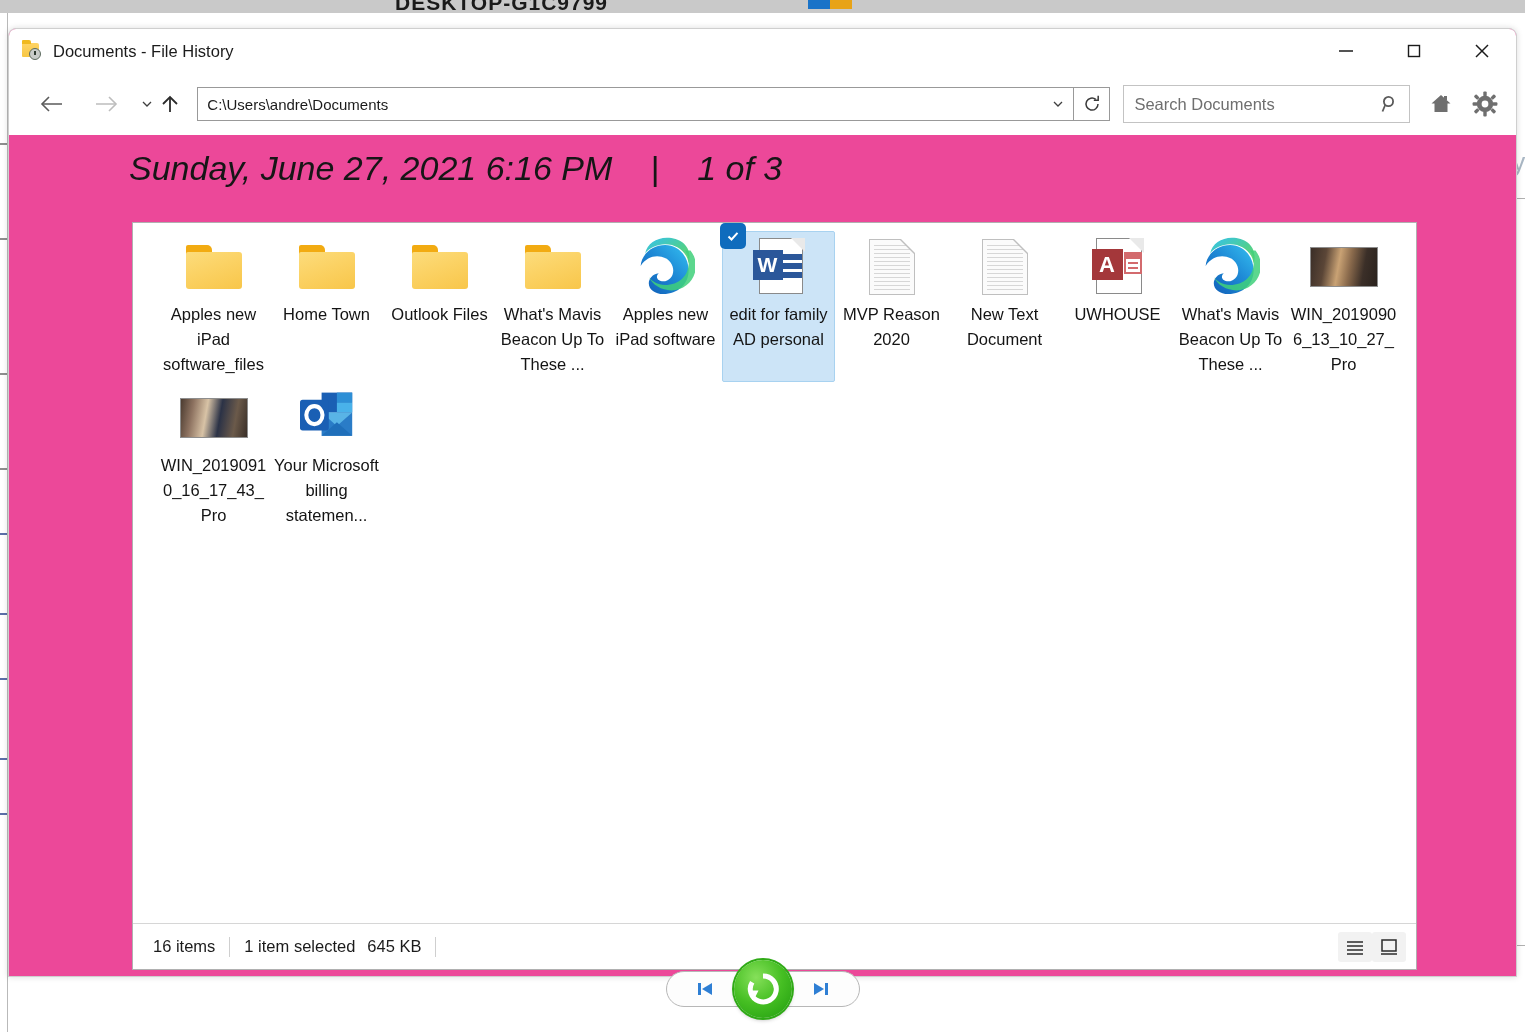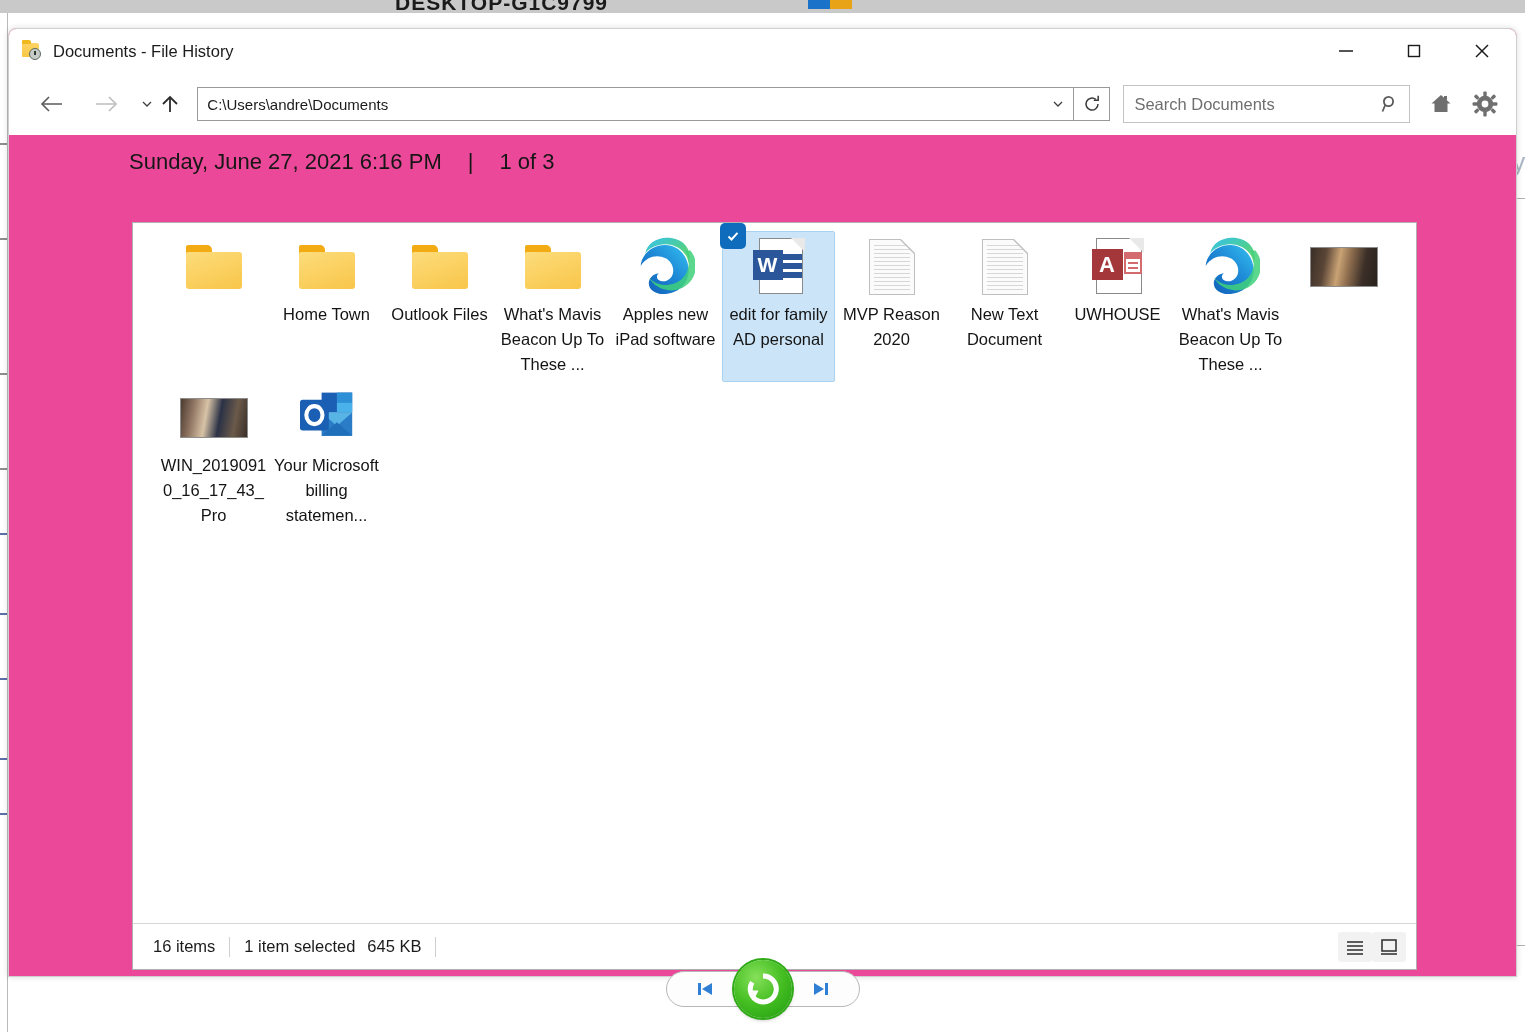--- a/index.html
+++ b/index.html
@@ -130,22 +130,22 @@
     width: 38px; height: 36px; display: flex; align-items: center; justify-content: center;
   }
   .tool-icon-btn {
     width: 40px; height: 40px; display: flex; align-items: center; justify-content: center;
     margin-left: 6px;
   }
   .tool-icon-btn.home { margin-left: 12px; }
 
   
   .date-header {
-    padding: 14px 0 0 120px; display: flex; align-items: baseline; gap: 4px;
-    font-size: 22px; color: #161616; white-space: nowrap;
+    padding: 14px 0 0 120px; display: flex; align-items: baseline; gap: 16px;
+    font-size: 34px; color: #161616; white-space: nowrap; font-style: italic;
   }
   .date-sep { margin: 0 22px; color: #161616; }
   .date-count { color: #161616; }
 
   
   .file-panel {
     position: absolute; left: 123px; top: 198px;
     width: 1285px; height: 748px;
     border: 1px solid #b0b0b0; background: #ffffff;
   }
@@ -422,20 +422,21 @@
 
   <div class="file-panel" style="left:0;top:193px;width:1285px;height:748px;margin-left:123px">
     <div class="file-grid" id="file-grid">
         <div class="file-item">
           <div class="file-icon">
             <div class="ico-folder">
               <div class="tab"></div>
               <div class="body"></div>
             </div>
           </div>
+          <div class="file-label">Apples new iPad software_files</div>
         </div>
         <div class="file-item">
           <div class="file-icon">
             <div class="ico-folder">
               <div class="tab"></div>
               <div class="body"></div>
             </div>
           </div>
           <div class="file-label">Home Town</div>
         </div>
@@ -543,20 +544,21 @@
                 <path d="M9 19C14 13 22 9 31 9c14 0 24 9 26 21 1-3 1-5 1-7C58 10 47 2 33 2 21 2 11 9 9 19z" fill="url(#eg258)"></path>
                 <path d="M53 16c3 4 4 9 4 14 0 14-11 24-26 24-8 0-15-4-18-9 4 9 14 15 25 15 15 0 27-12 27-27 0-6-2-12-6-17z" fill="#3fd07a" opacity="0.85"></path>
               </svg></span>
           </div>
           <div class="file-label">What's Mavis Beacon Up To These ...</div>
         </div>
         <div class="file-item">
           <div class="file-icon">
             <div class="ico-photo" style="background:linear-gradient(100deg,#3a2e27 0%,#5b4637 22%,#c9a274 42%,#8a6a4c 58%,#3b2f28 78%,#2a221d 100%)"></div>
           </div>
+          <div class="file-label">WIN_20190906_13_10_27_Pro</div>
         </div>
         <div class="file-item">
           <div class="file-icon">
             <div class="ico-photo" style="background:linear-gradient(100deg,#4b3b30 0%,#8d7260 18%,#d8c3a6 38%,#2b3246 58%,#6b5a4a 80%,#3a2f28 100%)"></div>
           </div>
           <div class="file-label">WIN_20190910_16_17_43_Pro</div>
         </div>
         <div class="file-item">
           <div class="file-icon">
             <span><svg class="ico-outlook" width="58" height="54" viewBox="0 0 64 60">

